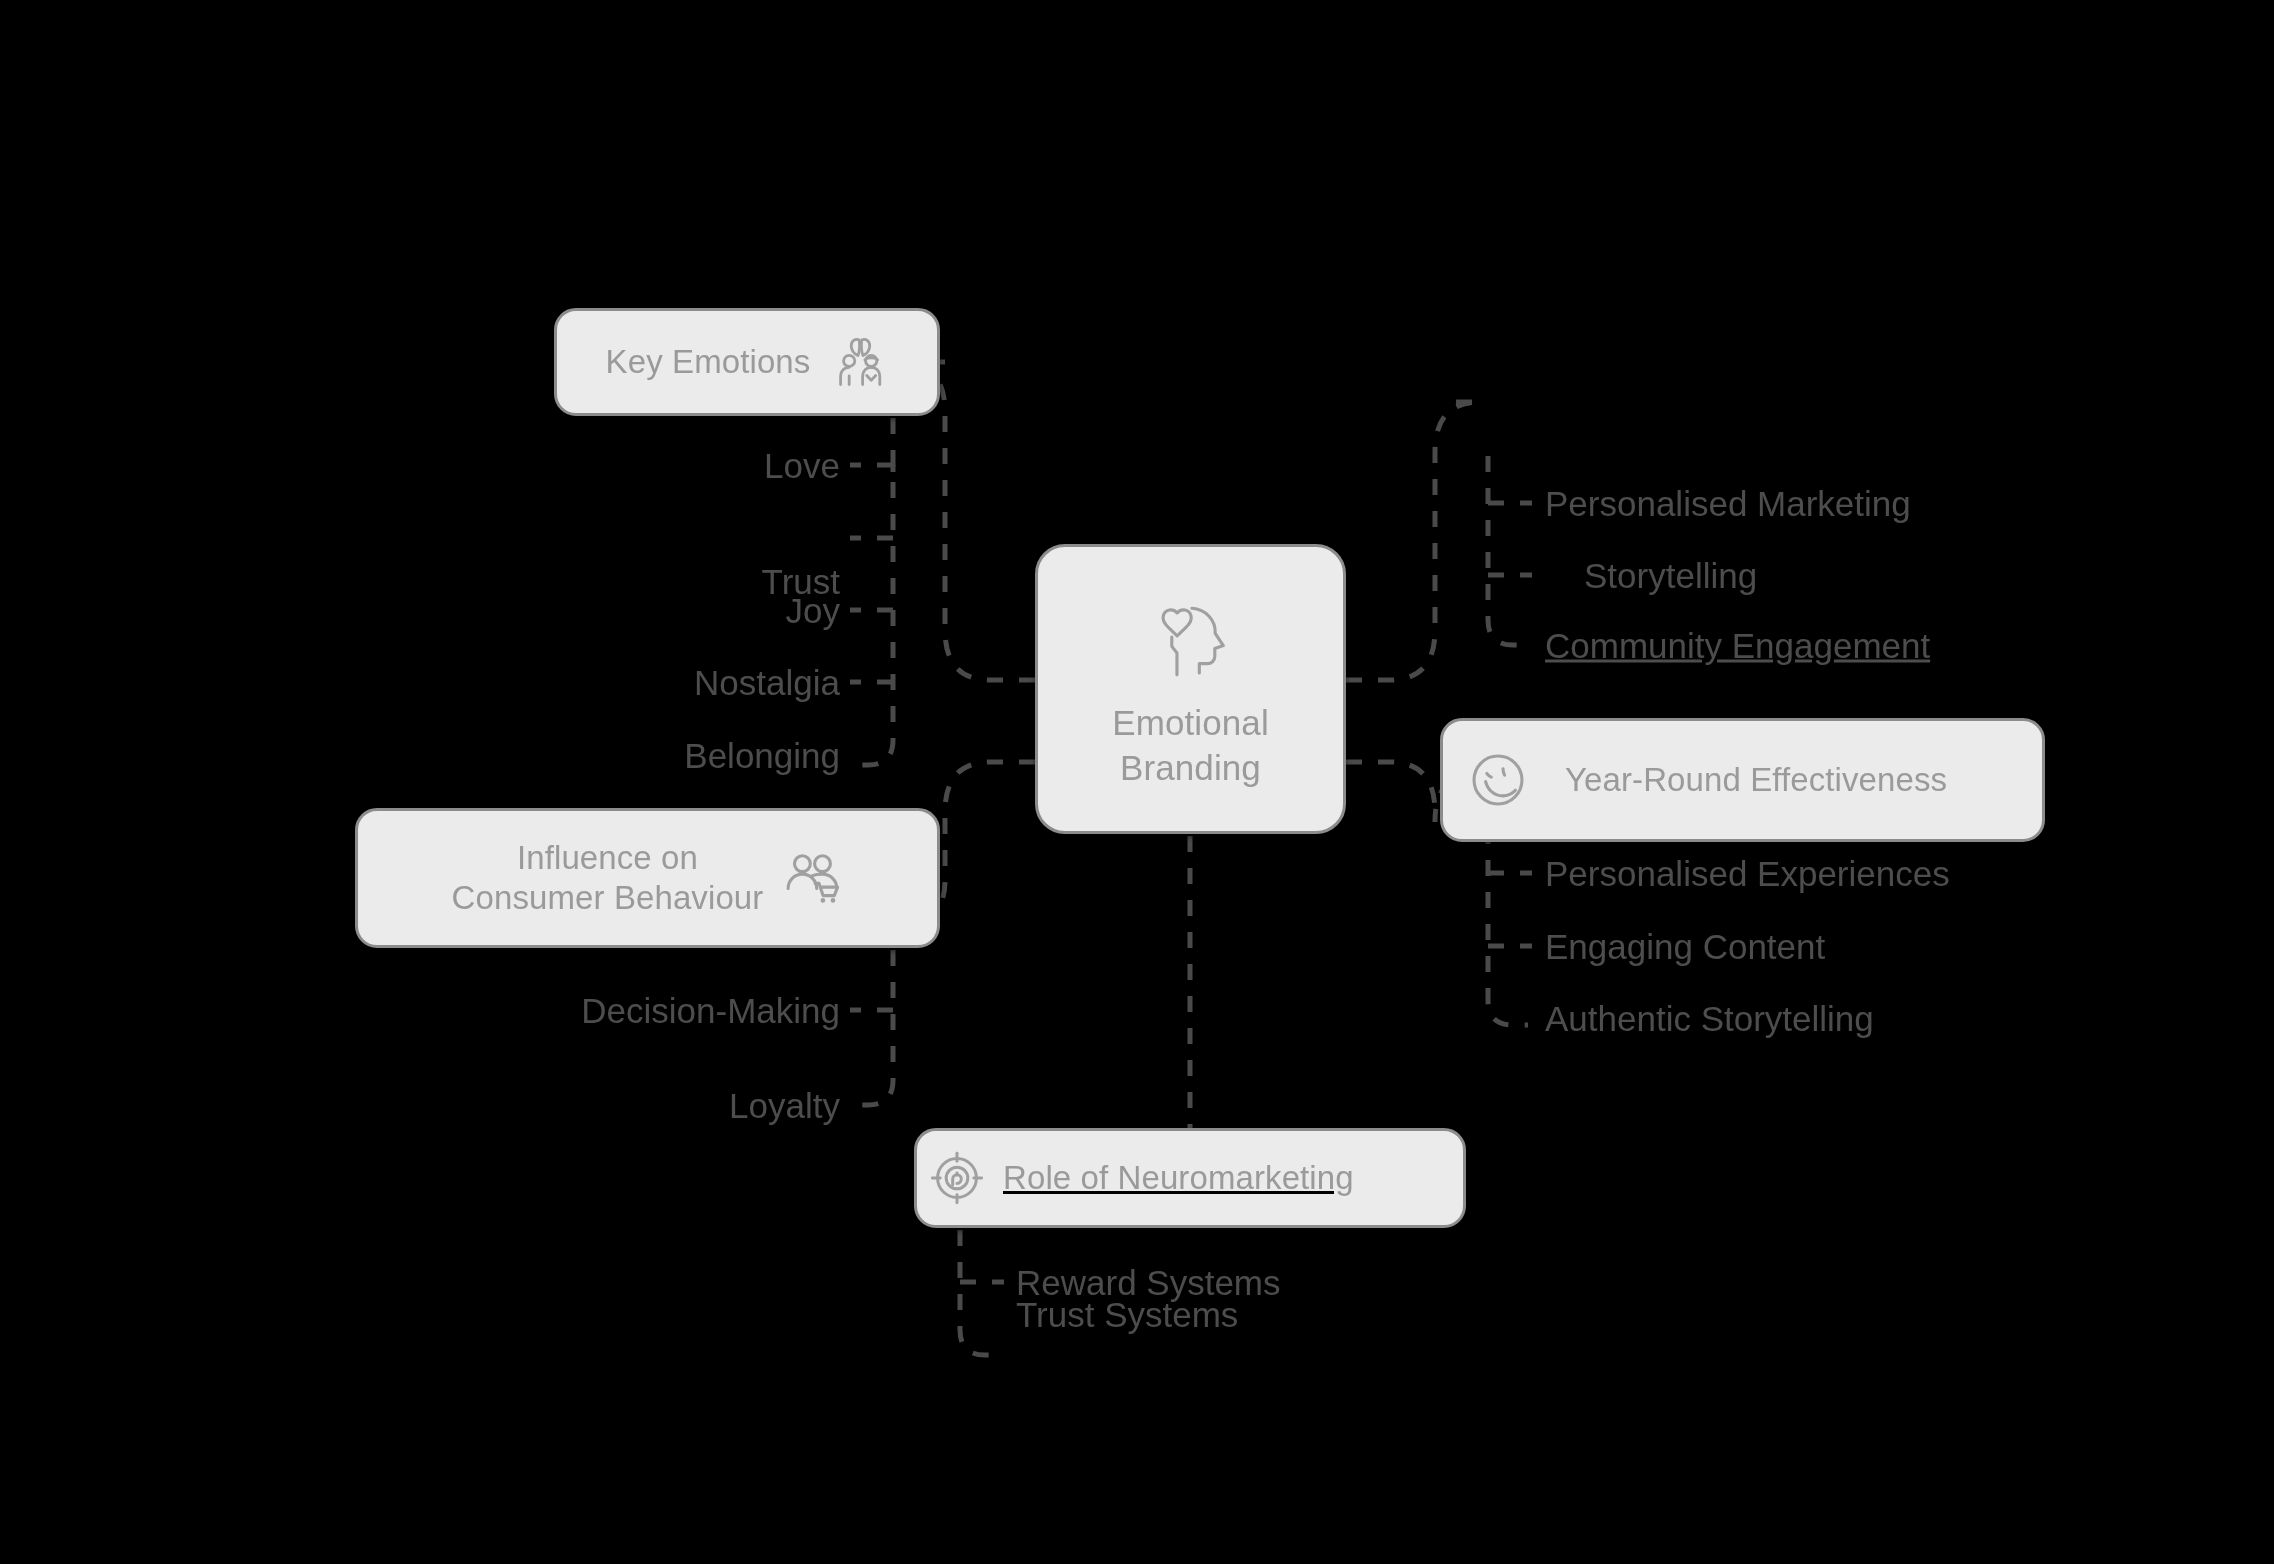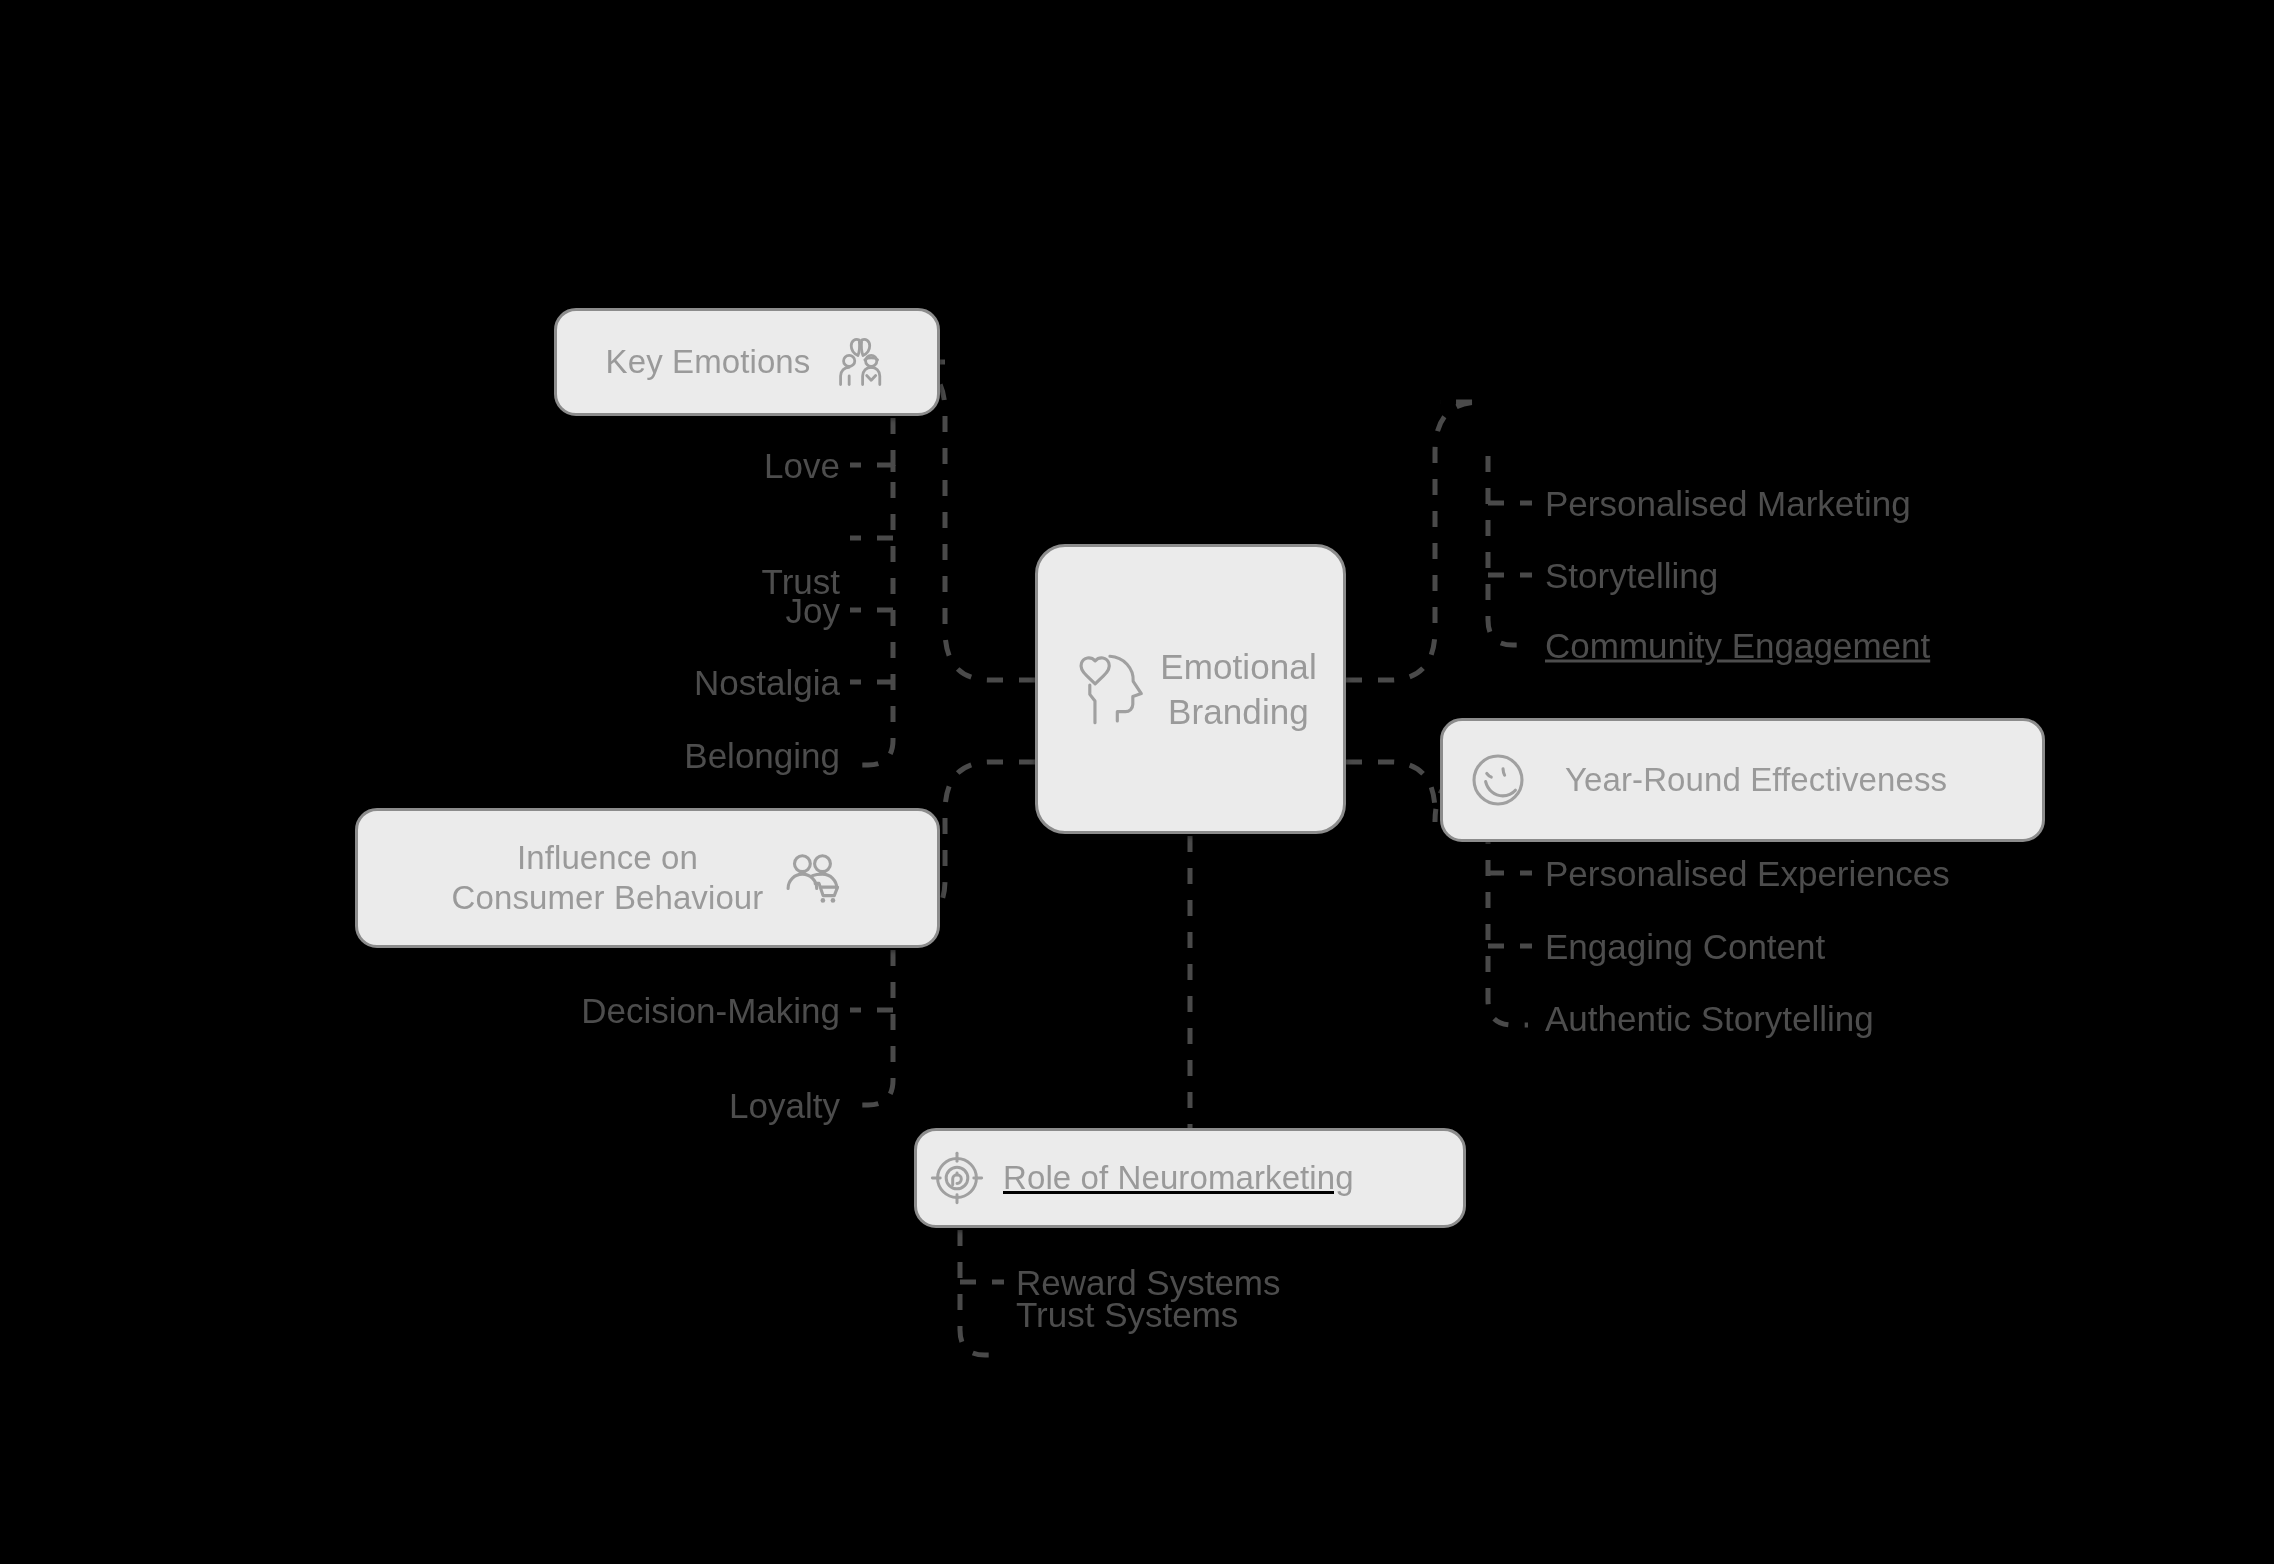--- a/index.html
+++ b/index.html
@@ -58,21 +58,21 @@
   }
   .node .nicon svg { display: block; }
 
   
   #node-center {
     left: 1035px;
     top: 544px;
     width: 311px;
     height: 290px;
     border-radius: 30px;
-    flex-direction: row;
+    flex-direction: column;
     gap: 6px;
   }
   #node-center .label {
     text-align: center;
     font-size: 35px;
     line-height: 1.3;
   }
   #node-center .nicon { margin-bottom: 10px; }
 
   
@@ -265,21 +265,21 @@
   <div class="leaf right-align" style="left:840px; top:465px;">Love</div>
   <div class="leaf right-align" style="left:840px; top:538px;margin-top:43px;">Trust</div>
   <div class="leaf right-align" style="left:840px; top:610px;">Joy</div>
   <div class="leaf right-align" style="left:840px; top:682px;">Nostalgia</div>
   <div class="leaf right-align" style="left:840px; top:755px;">Belonging</div>
 
   <div class="leaf right-align" style="left:840px; top:1010px;">Decision-Making</div>
   <div class="leaf right-align" style="left:840px; top:1105px;">Loyalty</div>
 
   <div class="leaf left-align" style="left:1545px; top:503px;">Personalised Marketing</div>
-  <div class="leaf left-align" style="left:1545px; top:575px;">Storytelling</div>
+  <div class="leaf left-align" style="left:1584px; top:575px;">Storytelling</div>
   <div class="leaf left-align" style="left:1545px; top:645px;text-decoration:underline;">Community Engagement</div>
 
   <div class="leaf left-align" style="left:1545px; top:873px;">Personalised Experiences</div>
   <div class="leaf left-align" style="left:1545px; top:946px;">Engaging Content</div>
   <div class="leaf left-align" style="left:1545px; top:1018px;">Authentic Storytelling</div>
 
   <div class="leaf left-align" style="left:1016px; top:1282px;">Reward Systems</div>
   <div class="leaf left-align" style="left:1016px; top:1314px;">Trust Systems</div>
 
 </div>

